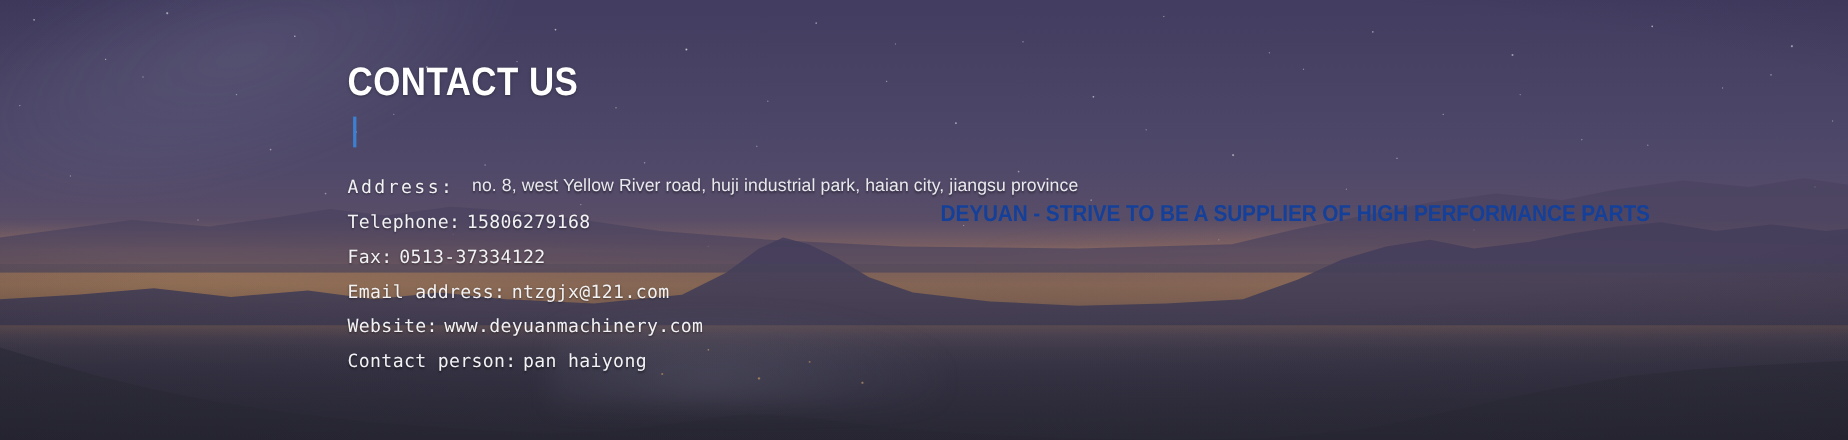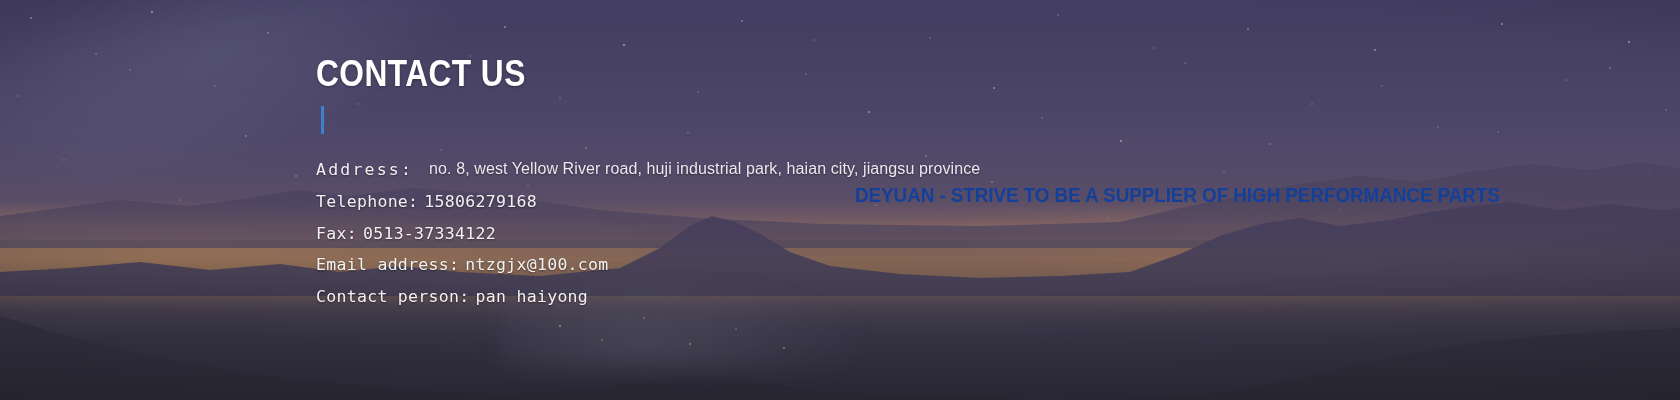--- a/index.html
+++ b/index.html
@@ -367,23 +367,27 @@
           <span class="contact-value">15806279168</span>
         </li>
 
         <li class="contact-row">
           <span class="contact-label">Fax:</span>
           <span class="contact-value">0513-37334122</span>
         </li>
 
         <li class="contact-row">
           <span class="contact-label">Email address:</span>
-          <span class="contact-value">ntzgjx@100.com</span>
-        </li>
-
+          <span class="contact-value">ntzgjx@121.com</span>
+        </li>
+
+        <li class="contact-row">
+          <span class="contact-label">Website:</span>
+          <span class="contact-value">www.deyuanmachinery.com</span>
+        </li>
 
         <li class="contact-row">
           <span class="contact-label">Contact person:</span>
           <span class="contact-value">pan haiyong</span>
         </li>
 
       </ul>
     </div>
 
     <div class="tagline">DEYUAN - STRIVE TO BE A SUPPLIER OF HIGH PERFORMANCE PARTS</div>

